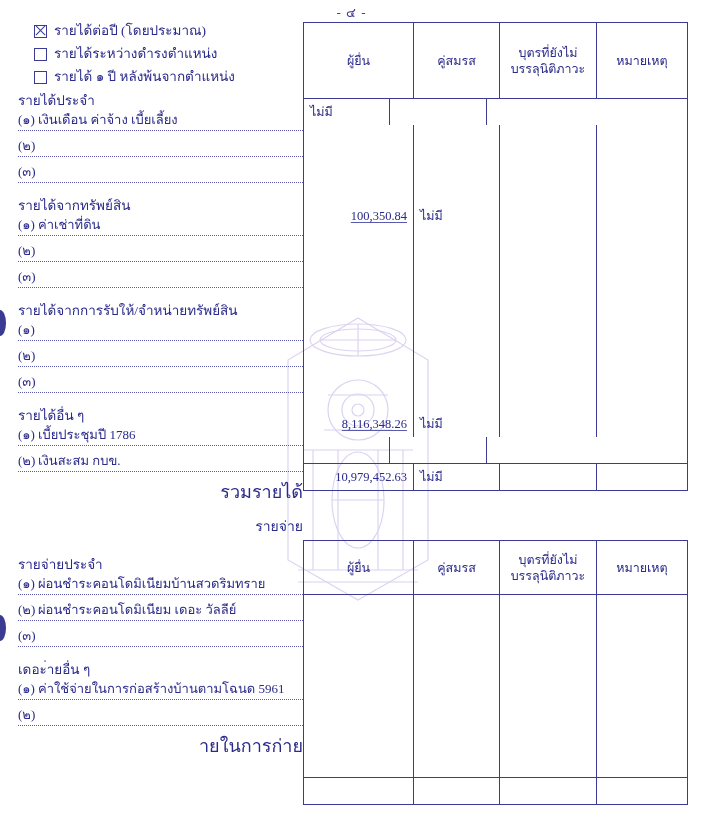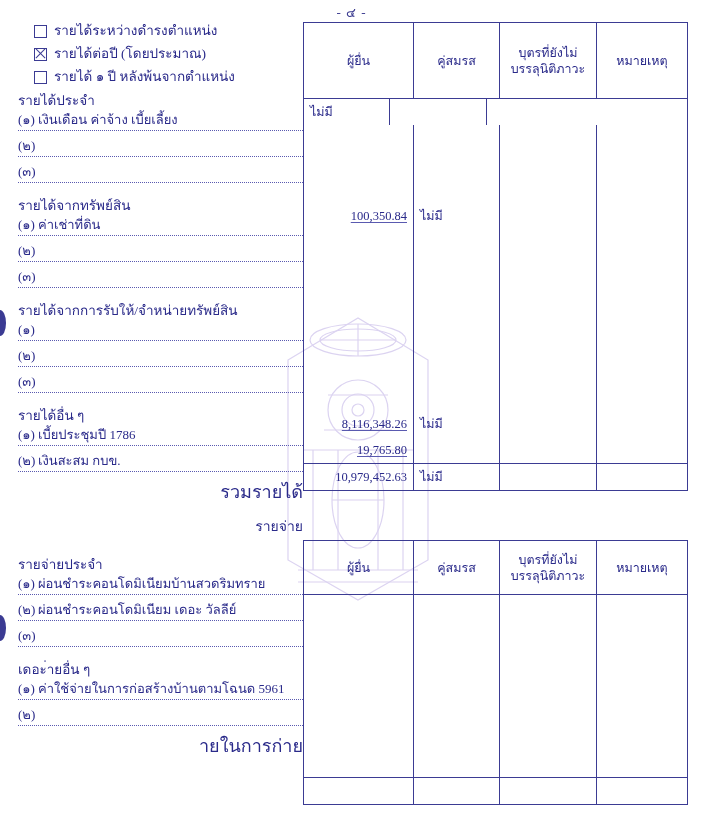--- a/index.html
+++ b/index.html
@@ -206,27 +206,27 @@
       <path d="M70 282 L190 282"></path>
       <path d="M100 95 L160 95"></path>
       <path d="M96 130 L164 130"></path>
       <ellipse cx="130" cy="200" rx="26" ry="48"></ellipse>
       <path d="M104 200 L156 200"></path>
     </g>
   </svg>
 
   <div class="left-col">
 
+    <div class="chk-row checked">
+      <span class="box"></span>
+      <span>รายได้ต่อปี (โดยประมาณ)</span>
+    </div>
     <div class="chk-row">
       <span class="box"></span>
       <span>รายได้ระหว่างดำรงตำแหน่ง</span>
-    </div>
-    <div class="chk-row checked">
-      <span class="box"></span>
-      <span>รายได้ต่อปี (โดยประมาณ)</span>
     </div>
     <div class="chk-row">
       <span class="box"></span>
       <span>รายได้ ๑ ปี หลังพ้นจากตำแหน่ง</span>
     </div>
 
     <div class="sec-head">รายได้ประจำ</div>
     <div class="item">
       <span class="dots"></span>
       <span class="txt"><span class="lead">(๑)</span><span>เงินเดือน ค่าจ้าง เบี้ยเลี้ยง</span></span>
@@ -388,21 +388,20 @@
         <div class="cell c3"></div>
         <div class="cell c4"></div>
       </div>
       <div class="row">
         <div class="cell c1 num">8,116,348.26</div>
         <div class="cell c2 txt">ไม่มี</div>
         <div class="cell c3"></div>
         <div class="cell c4"></div>
       </div>
       <div class="row">
-        <div class="cell c1 num">19,765.80</div>
         <div class="cell c2 txt"></div>
         <div class="cell c3"></div>
         <div class="cell c4"></div>
       </div>
       <div class="row sep">
         <div class="cell c1 num plain">10,979,452.63</div>
         <div class="cell c2 txt">ไม่มี</div>
         <div class="cell c3"></div>
         <div class="cell c4"></div>
       </div>

